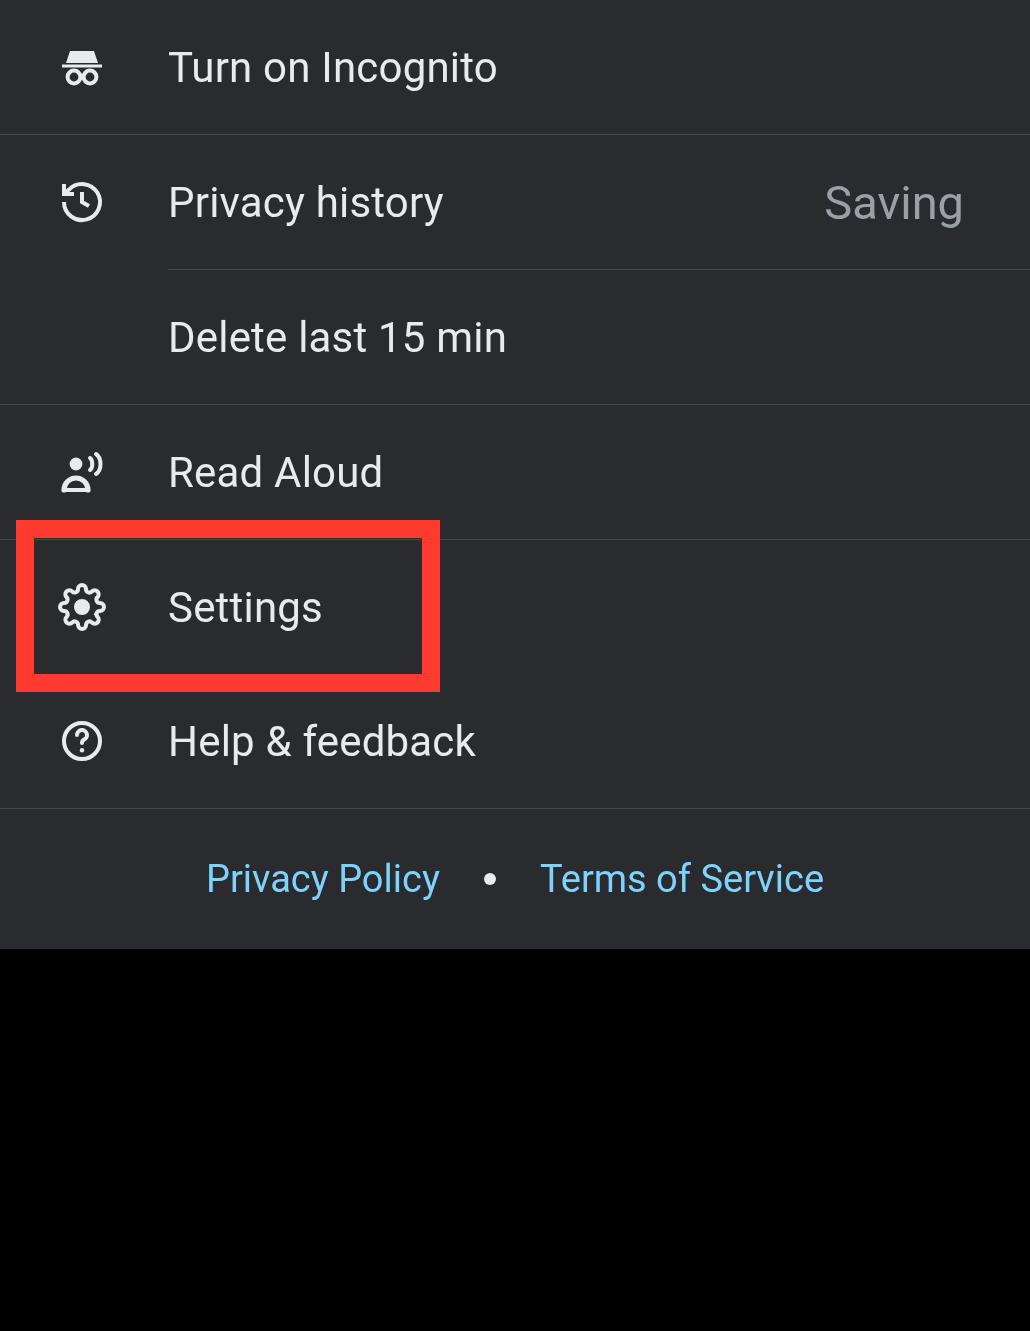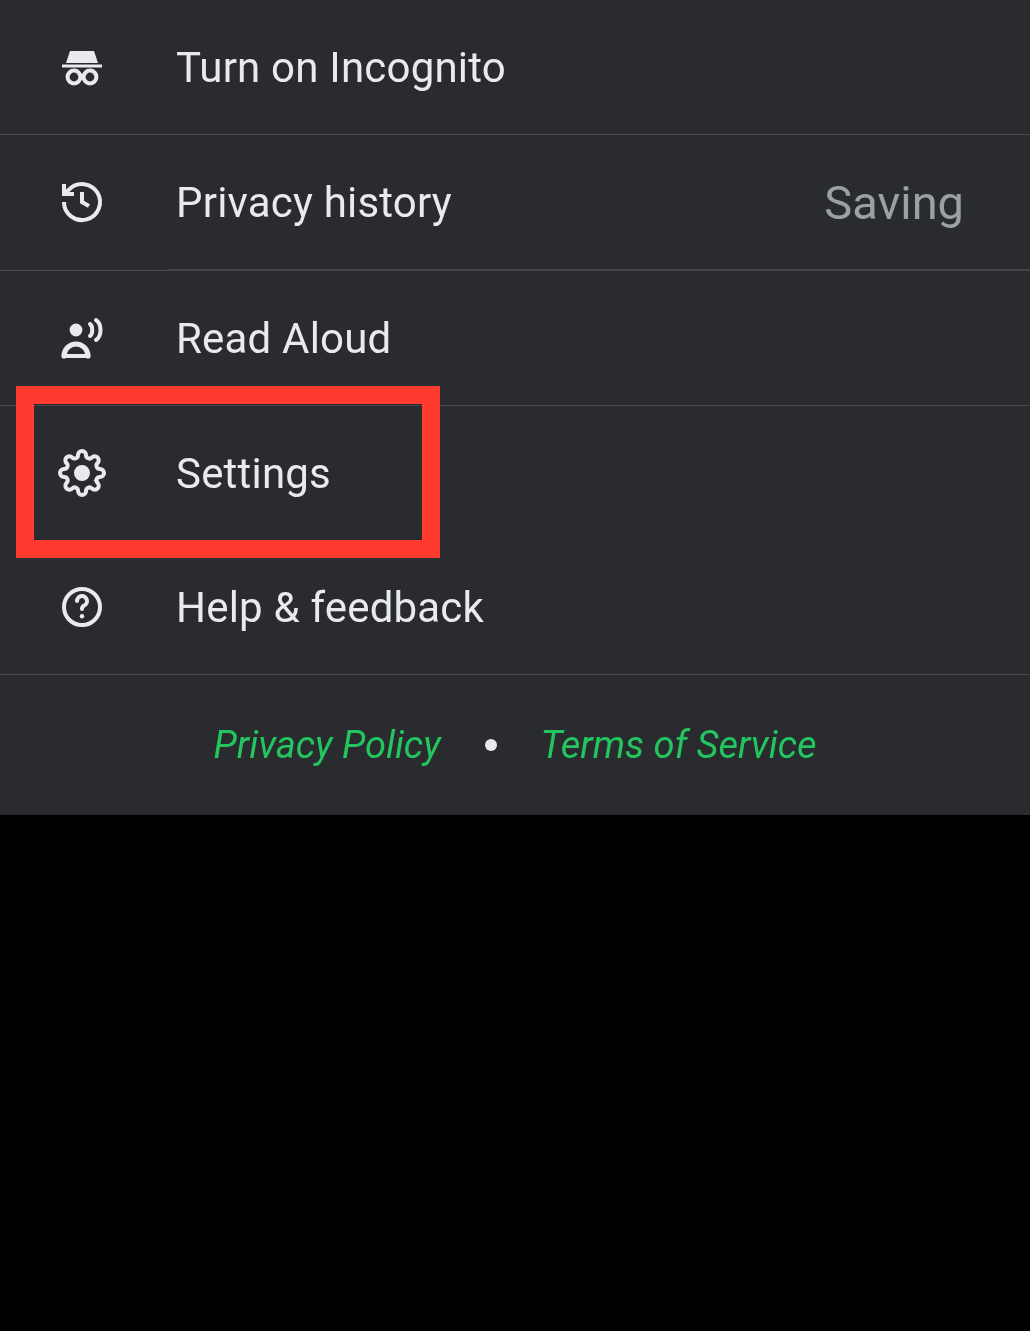--- a/index.html
+++ b/index.html
@@ -12,21 +12,20 @@
   .panel {
     background: #2a2b2e;
     width: 100%;
   }
   .row {
     display: flex;
     align-items: center;
     min-height: 134px;
     padding: 0 56px 0 56px;
     position: relative;
-    gap: 8px;
   }
   .icon-slot {
     width: 52px;
     height: 52px;
     flex: 0 0 52px;
     display: flex;
     align-items: center;
     justify-content: center;
     margin-right: 60px;
   }
@@ -74,23 +73,22 @@
     font-size: 38px;
     color: #e8eaed;
   }
   .footer .dot {
     width: 12px;
     height: 12px;
     border-radius: 50%;
     background: #e8eaed;
   }
   .footer a {
-    color: #22c55e;
+    color: #7dd3fc;
     text-decoration: none;
-    font-style: italic;
   }
   .black-bar {
     background: #000;
     height: 60px;
     width: 100%;
   }
 </style>
 </head>
 <body>
 
@@ -118,20 +116,24 @@
         <polyline points="3,3 3,8 8,8"></polyline>
         <polyline points="12,7 12,12 15.5,14"></polyline>
       </svg>
     </div>
     <span class="label">Privacy history</span>
     <span class="status">Saving</span>
   </div>
 
   <div class="divider-partial"></div>
 
+  <div class="row">
+    <div class="icon-slot empty"></div>
+    <span class="label">Delete last 15 min</span>
+  </div>
 
   <div class="divider-full"></div>
 
 
   <div class="row">
     <div class="icon-slot">
       <svg viewBox="0 0 24 24" fill="none" stroke="#e8eaed" stroke-width="2">
         <circle cx="9" cy="8" r="3.2" fill="#e8eaed" stroke="none"></circle>
         <path d="M3 21c0-3.3 2.7-6 6-6s6 2.7 6 6" fill="none" stroke="#e8eaed" stroke-width="2.6" stroke-linecap="round"></path>
         <rect x="3" y="20" width="12" height="2" fill="#e8eaed" stroke="none"></rect>

